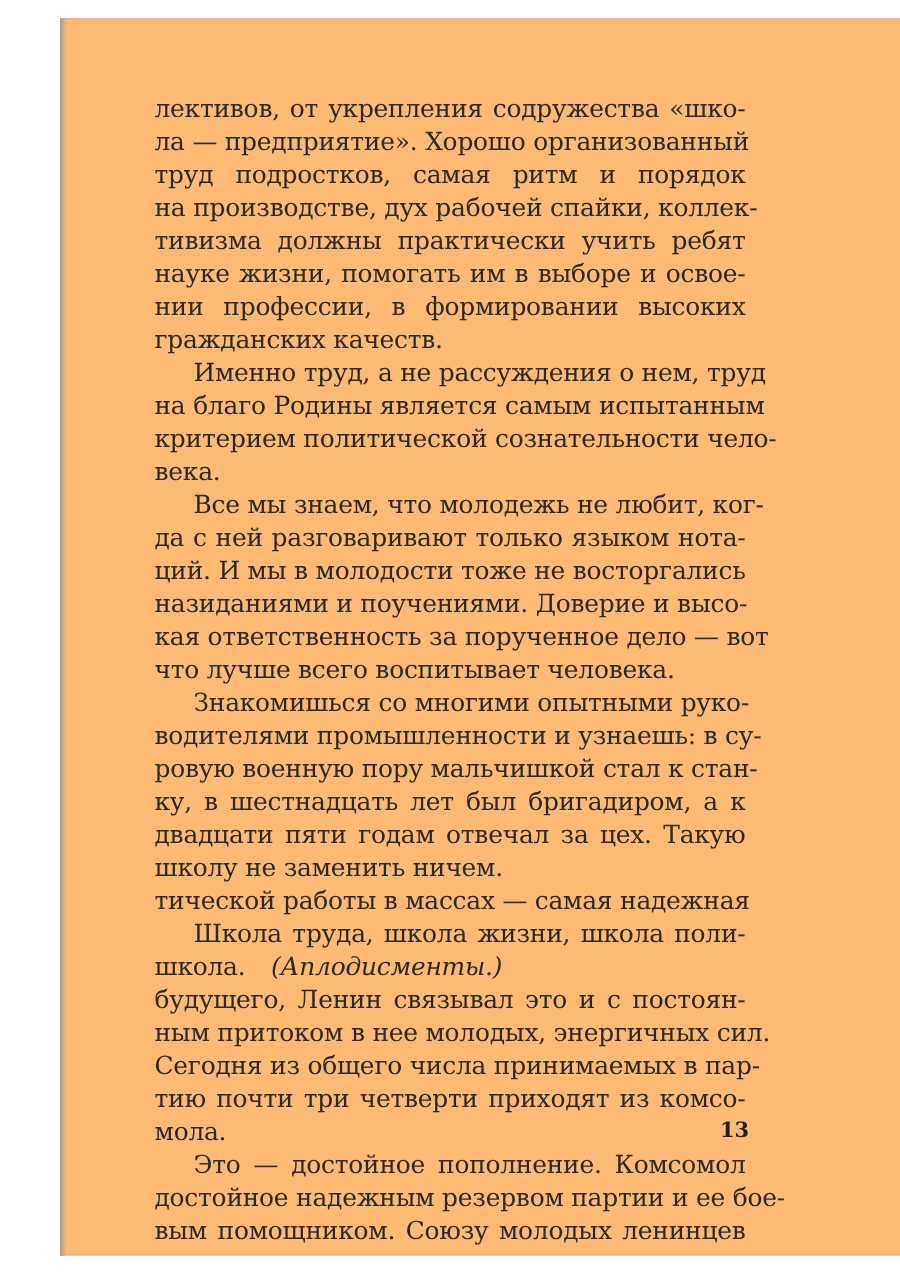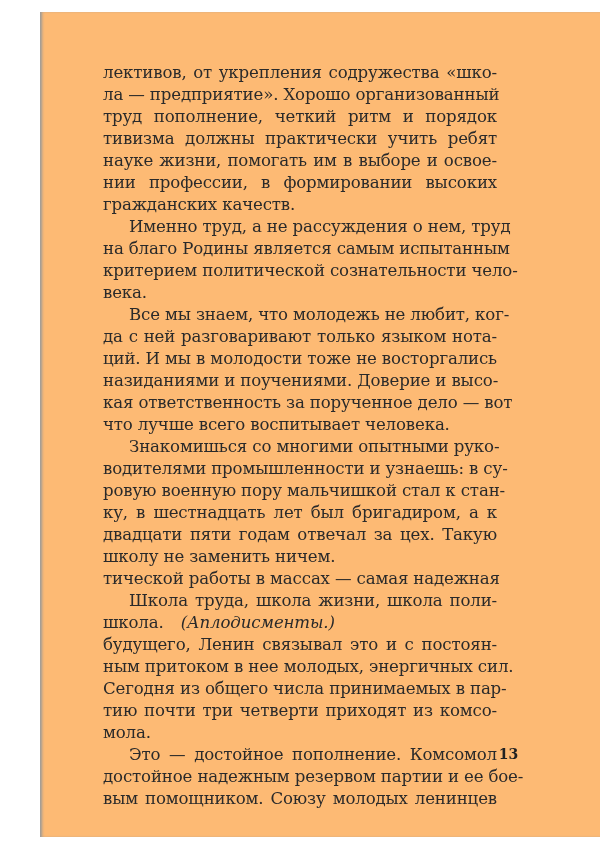--- a/index.html
+++ b/index.html
@@ -16,33 +16,34 @@
     letter-spacing: -0.15px;
   }
   .line {
     display: block; white-space: nowrap; height: 22px;
     text-align: justify; text-align-last: justify;
   }
   .line.last { text-align-last: left; }
   .line.indent { padding-left: 26px; }
   .italic { font-style: italic; margin-left: 12px; }
   .pagenum {
-    position: absolute; left: 440px; top: 734px; width: 57px; text-align: center;
+    position: absolute; left: 440px; top: 734px; width: 57px; text-align: left;
     font-family: "DejaVu Serif", "Liberation Serif", serif;
     font-size: 14px; font-weight: bold; color: #222;
   }
 </style>
 </head>
 <body>
 
 <div class="page">
   <div class="text" id="text-column">
       <span class="line"><span>лективов, от укрепления содружества «шко-</span></span>
       <span class="line"><span>ла — предприятие». Хорошо организованный</span></span>
-      <span class="line"><span>труд пополнение, четкий ритм и порядок</span></span>
+      <span class="line"><span>труд подростков, самая ритм и порядок</span></span>
+      <span class="line"><span>на производстве, дух рабочей спайки, коллек-</span></span>
       <span class="line"><span>тивизма должны практически учить ребят</span></span>
       <span class="line"><span>науке жизни, помогать им в выборе и освое-</span></span>
       <span class="line"><span>нии профессии, в формировании высоких</span></span>
       <span class="line last"><span>гражданских качеств.</span></span>
       <span class="line indent"><span>Именно труд, а не рассуждения о нем, труд</span></span>
       <span class="line"><span>на благо Родины является самым испытанным</span></span>
       <span class="line"><span>критерием политической сознательности чело-</span></span>
       <span class="line last"><span>века.</span></span>
       <span class="line indent"><span>Все мы знаем, что молодежь не любит, ког-</span></span>
       <span class="line"><span>да с ней разговаривают только языком нота-</span></span>

